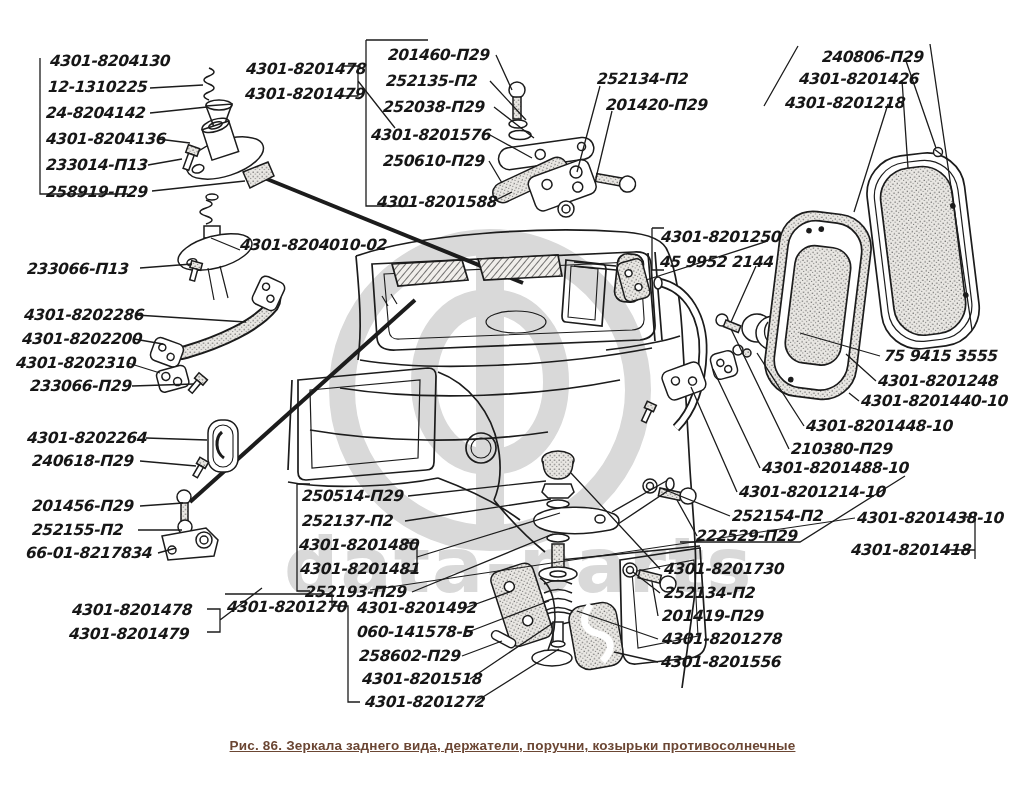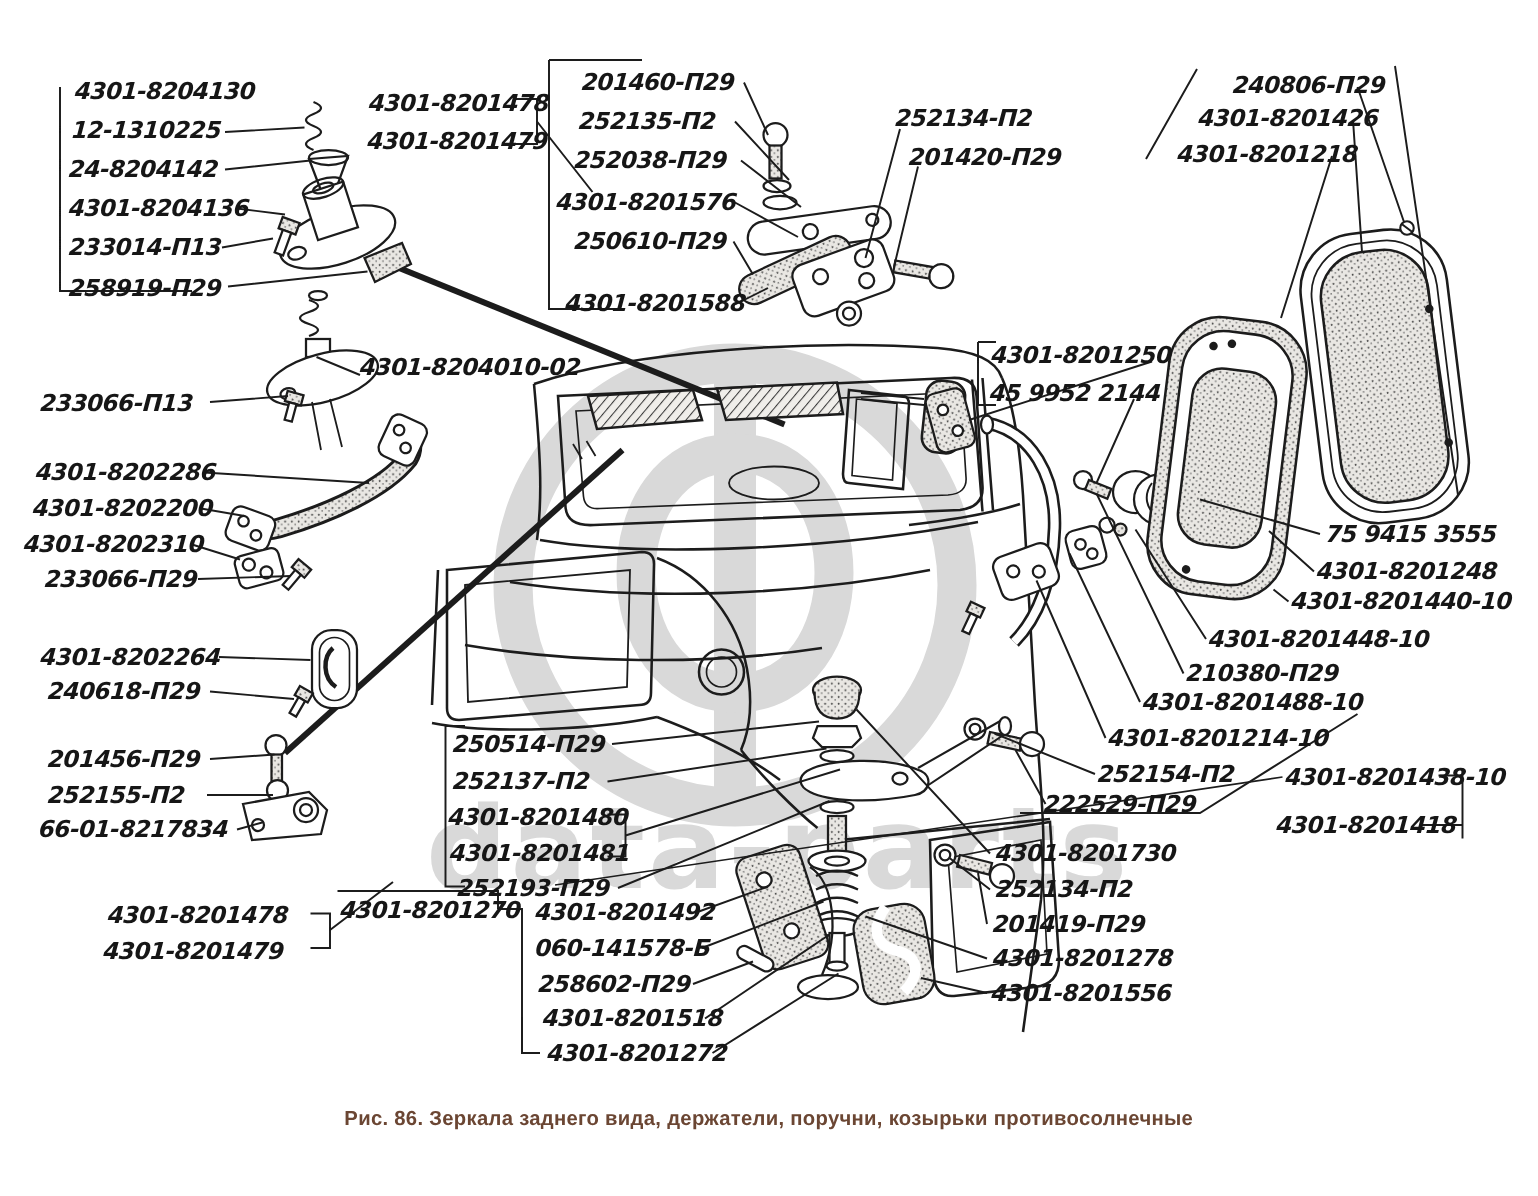--- a/index.html
+++ b/index.html
@@ -5,21 +5,21 @@
   html,body{margin:0;padding:0;background:#ffffff;}
   .page{position:relative;width:1025px;height:797px;background:#ffffff;overflow:hidden;
         font-family:"DejaVu Sans",sans-serif;}
   .page svg{position:absolute;left:0;top:0;}
   .labels-layer{position:absolute;left:0;top:0;width:1025px;height:797px;pointer-events:none;}
   .part-label{position:absolute;font-family:"DejaVu Sans",sans-serif;font-style:italic;
       font-weight:bold;font-size:15.5px;letter-spacing:-0.4px;color:#161616;white-space:nowrap;
       transform:skewX(-4deg);}
   .caption{position:absolute;top:738px;left:0;width:1025px;text-align:center;
       font-family:"Liberation Sans",sans-serif;font-weight:bold;font-size:13.5px;
-      color:#6b4633;letter-spacing:0.2px;}
+      color:#6b4633;letter-spacing:0.2px;text-decoration:underline;}
 </style>
 </head>
 <body>
 
 <div class="page">
 
 <svg width="1025" height="797" viewBox="0 0 1025 797">
   <defs>
     <pattern id="stip" width="4.5" height="4.5" patternUnits="userSpaceOnUse">
       <rect width="4.5" height="4.5" fill="#e9e7e3"></rect>

